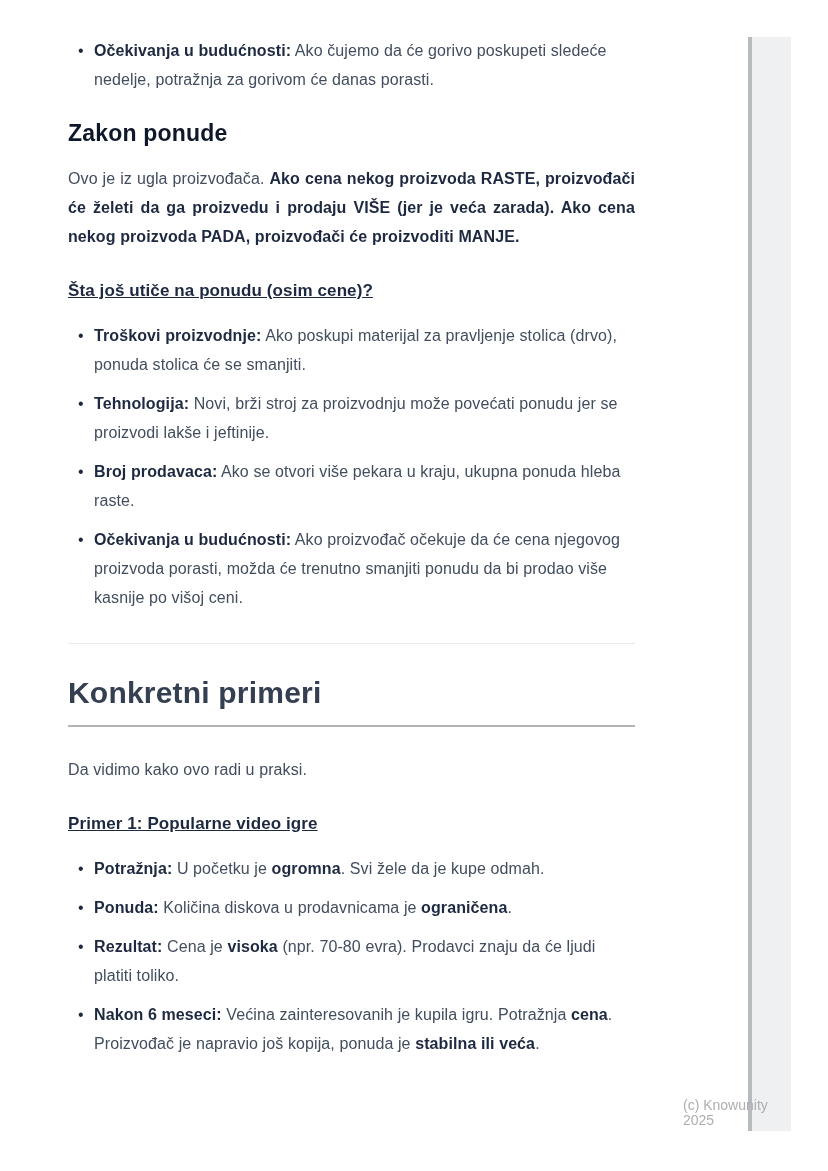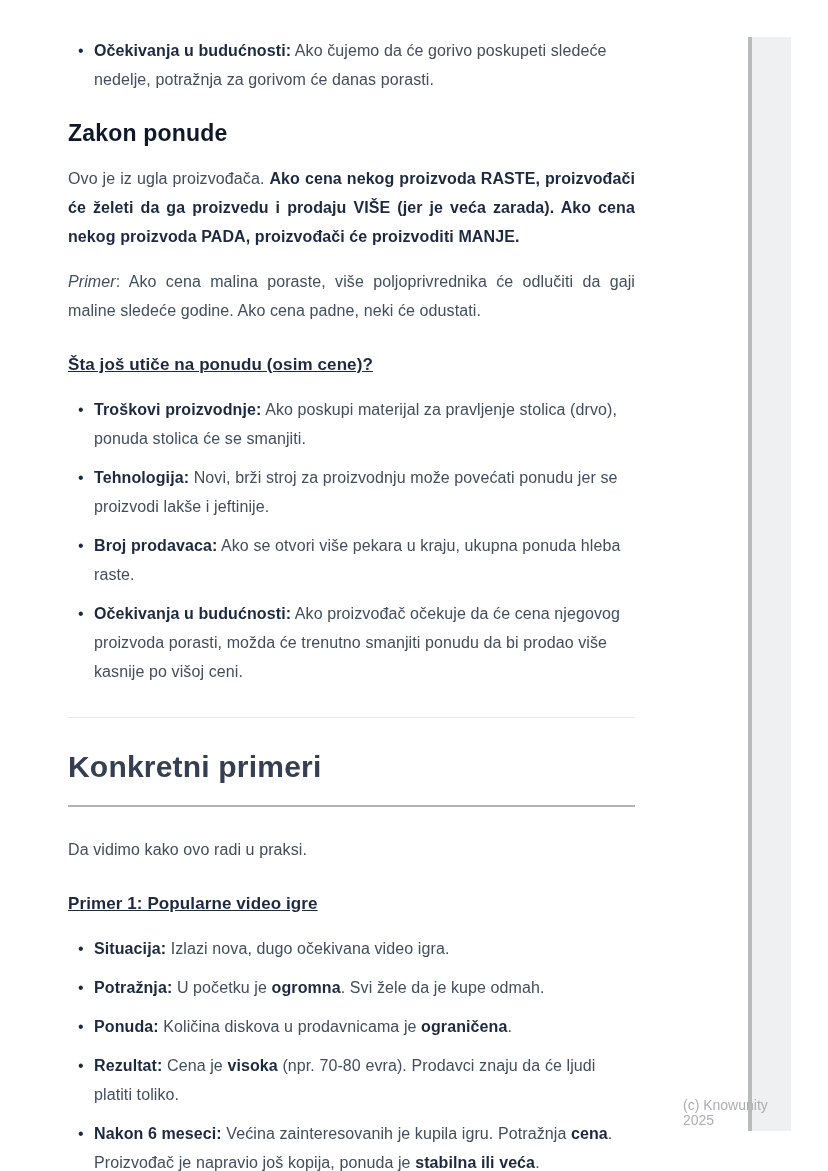--- a/index.html
+++ b/index.html
@@ -27,21 +27,21 @@
   .i { font-style: italic; }
   p { margin: 16px 0; }
   p.justify { text-align: justify; }
   h1.doc-h1 {
     font-size: 30px;
     line-height: 38px;
     color: #343f52;
     font-weight: bold;
     letter-spacing: 0.2px;
     margin: 30px 0 0 0;
-    padding-bottom: 19px;
+    padding-bottom: 13px;
     border-bottom: 2px solid #b3b4b6;
   }
   h2.doc-h2 {
     font-size: 23px;
     line-height: 30px;
     color: #0f172a;
     font-weight: bold;
     letter-spacing: 0.2px;
     margin: 24px 0 16px 0;
   }
@@ -109,41 +109,39 @@
   <div class="content">
 
     <ul class="doc-list intro-list">
         <li><span class="b">Očekivanja u budućnosti:</span><span> Ako čujemo da će gorivo poskupeti sledeće nedelje, potražnja za gorivom će danas porasti.</span></li>
       </ul>
 
     <h2 class="doc-h2">Zakon ponude</h2>
 
     <p class="justify"><span>Ovo je iz ugla proizvođača. </span><span class="b">Ako cena nekog proizvoda RASTE, proizvođači će želeti da ga proizvedu i prodaju VIŠE (jer je veća zarada). Ako cena nekog proizvoda PADA, proizvođači će proizvoditi MANJE.</span></p>
 
-    <p class="justify"><span class="i">Primer</span><span>: Ako cena malina poraste, više poljoprivrednika će odlučiti da gaji maline sledeće godine. Ako cena padne, neki će odustati.</span></p>
 
     <h4 class="doc-h4">Šta još utiče na ponudu (osim cene)?</h4>
 
     <ul class="doc-list">
         <li><span class="b">Troškovi proizvodnje:</span><span> Ako poskupi materijal za pravljenje stolica (drvo), ponuda stolica će se smanjiti.</span></li>
         <li><span class="b">Tehnologija:</span><span> Novi, brži stroj za proizvodnju može povećati ponudu jer se proizvodi lakše i jeftinije.</span></li>
         <li><span class="b">Broj prodavaca:</span><span> Ako se otvori više pekara u kraju, ukupna ponuda hleba raste.</span></li>
         <li><span class="b">Očekivanja u budućnosti:</span><span> Ako proizvođač očekuje da će cena njegovog proizvoda porasti, možda će trenutno smanjiti ponudu da bi prodao više kasnije po višoj ceni.</span></li>
       </ul>
 
     <hr class="section-divider">
 
     <h1 class="doc-h1">Konkretni primeri</h1>
 
     <p class="examples-intro">Da vidimo kako ovo radi u praksi.</p>
 
     <h4 class="doc-h4">Primer 1: Popularne video igre</h4>
 
     <ul class="doc-list">
-        <li><span class="b">Situacija:</span><span> Izlazi nova, dugo očekivana video igra.</span></li>
         <li><span class="b">Potražnja:</span><span> U početku je </span><span class="b">ogromna</span><span>. Svi žele da je kupe odmah.</span></li>
         <li><span class="b">Ponuda:</span><span> Količina diskova u prodavnicama je </span><span class="b">ograničena</span><span>.</span></li>
         <li><span class="b">Rezultat:</span><span> Cena je </span><span class="b">visoka</span><span> (npr. 70-80 evra). Prodavci znaju da će ljudi platiti toliko.</span></li>
         <li><span class="b">Nakon 6 meseci:</span><span> Većina zainteresovanih je kupila igru. Potražnja </span><span class="b">cena</span><span>. Proizvođač je napravio još kopija, ponuda je </span><span class="b">stabilna ili veća</span><span>.</span></li>
       </ul>
 
   </div>
 
   <div class="edge-line"></div>
   <div class="edge-panel"></div>

